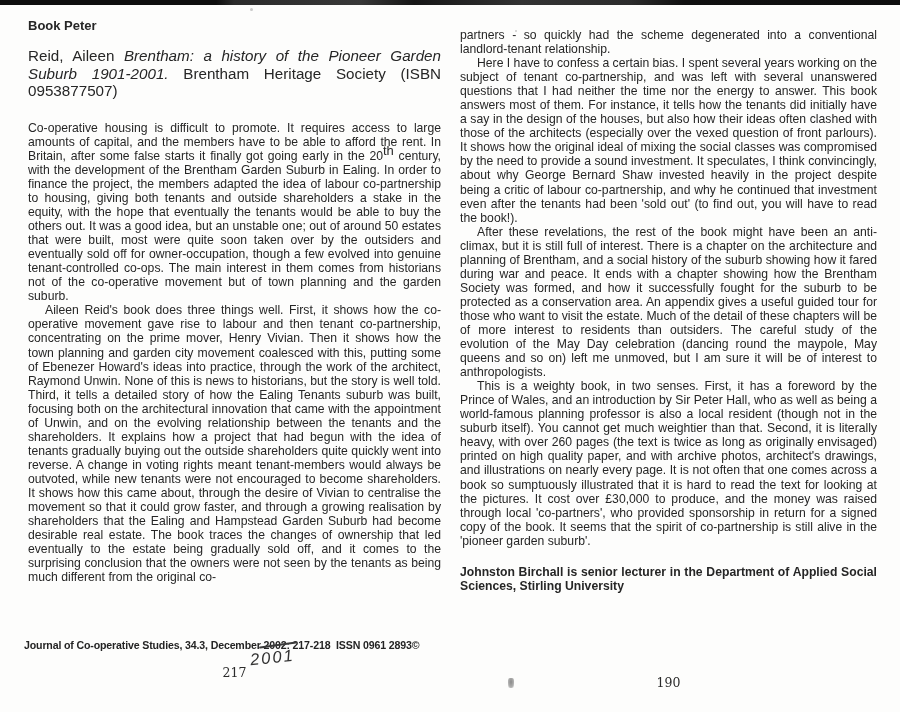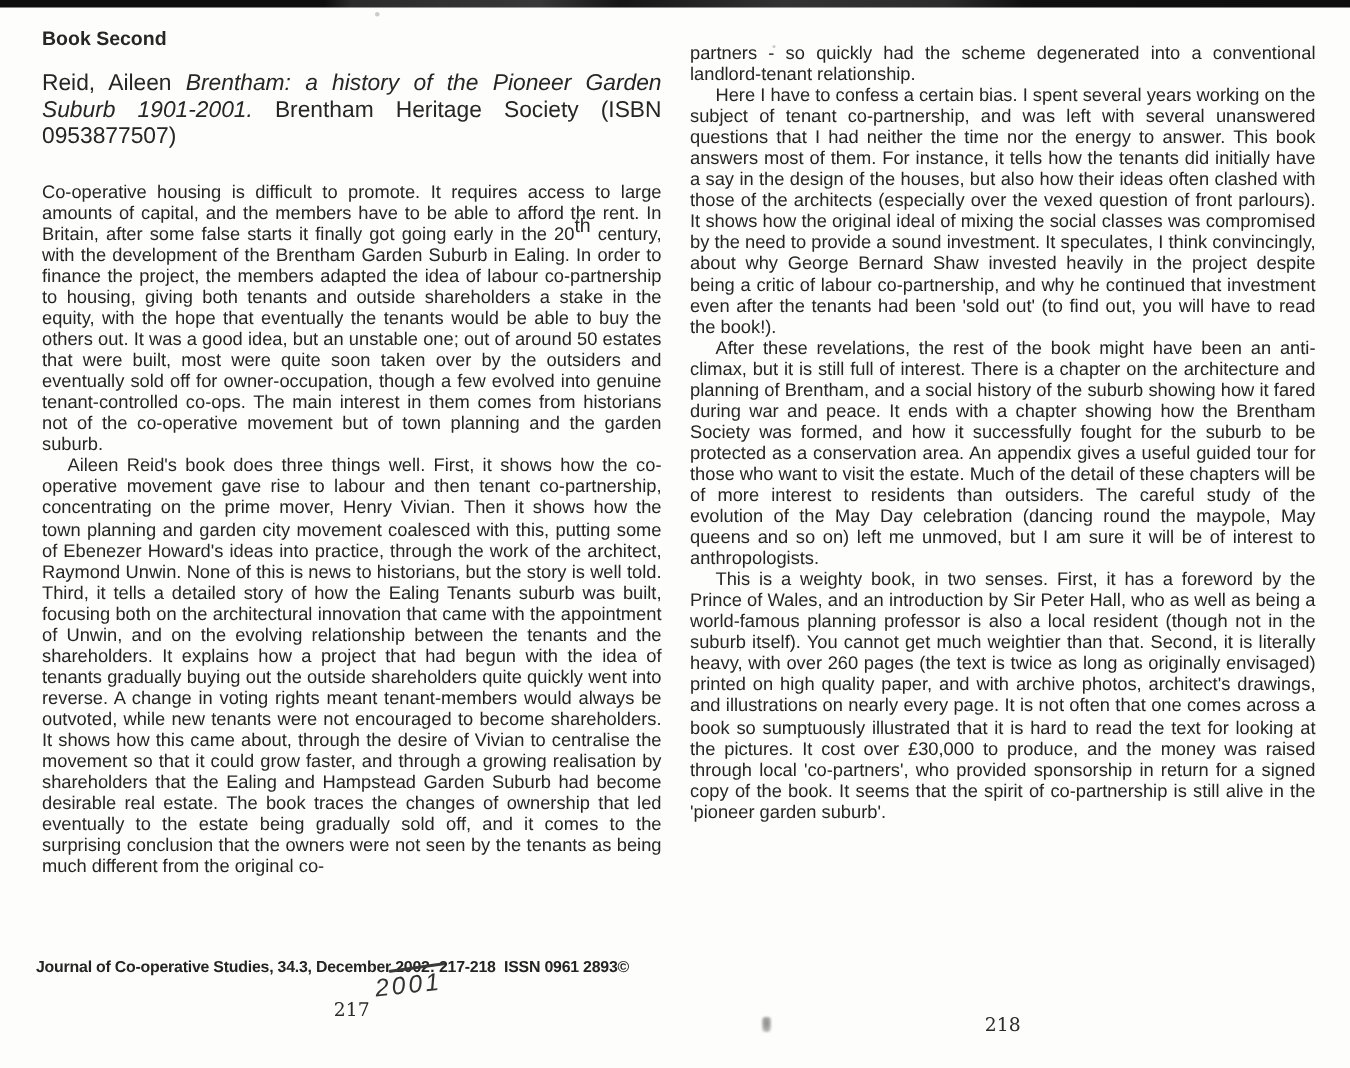--- a/index.html
+++ b/index.html
@@ -76,35 +76,36 @@
 </head>
 <body>
 
 <div>
 
   <div class="top-band"></div>
   <div class="speck speck1"></div>
   <div class="speck speck2"></div>
 
   <div class="col col-left">
-    <div class="kicker">Book Second</div>
+    <div class="kicker">Book Peter</div>
     <h1 class="citation"><span>Reid, Aileen </span><em>Brentham: a history of the Pioneer Garden Suburb 1901-2001.</em><span> Brentham Heritage Society (ISBN 0953877507)</span></h1>
     <p class="body-text"><span>Co-operative housing is difficult to promote. It requires access to large amounts of capital, and the members have to be able to afford the rent. In Britain, after some false starts it finally got going early in the 20</span><sup>th</sup><span> century, with the development of the Brentham Garden Suburb in Ealing. In order to finance the project, the members adapted the idea of labour co-partnership to housing, giving both tenants and outside shareholders a stake in the equity, with the hope that eventually the tenants would be able to buy the others out. It was a good idea, but an unstable one; out of around 50 estates that were built, most were quite soon taken over by the outsiders and eventually sold off for owner-occupation, though a few evolved into genuine tenant-controlled co-ops. The main interest in them comes from historians not of the co-operative movement but of town planning and the garden suburb.</span></p>
     <p class="body-text indent">Aileen Reid's book does three things well. First, it shows how the co-operative movement gave rise to labour and then tenant co-partnership, concentrating on the prime mover, Henry Vivian. Then it shows how the town planning and garden city movement coalesced with this, putting some of Ebenezer Howard's ideas into practice, through the work of the architect, Raymond Unwin. None of this is news to historians, but the story is well told. Third, it tells a detailed story of how the Ealing Tenants suburb was built, focusing both on the architectural innovation that came with the appointment of Unwin, and on the evolving relationship between the tenants and the shareholders. It explains how a project that had begun with the idea of tenants gradually buying out the outside shareholders quite quickly went into reverse. A change in voting rights meant tenant-members would always be outvoted, while new tenants were not encouraged to become shareholders. It shows how this came about, through the desire of Vivian to centralise the movement so that it could grow faster, and through a growing realisation by shareholders that the Ealing and Hampstead Garden Suburb had become desirable real estate. The book traces the changes of ownership that led eventually to the estate being gradually sold off, and it comes to the surprising conclusion that the owners were not seen by the tenants as being much different from the original co-</p>
   </div>
 
   <div class="col col-right">
     <p class="body-text">partners - so quickly had the scheme degenerated into a conventional landlord-tenant relationship.</p>
     <p class="body-text indent">Here I have to confess a certain bias. I spent several years working on the subject of tenant co-partnership, and was left with several unanswered questions that I had neither the time nor the energy to answer. This book answers most of them. For instance, it tells how the tenants did initially have a say in the design of the houses, but also how their ideas often clashed with those of the architects (especially over the vexed question of front parlours). It shows how the original ideal of mixing the social classes was compromised by the need to provide a sound investment. It speculates, I think convincingly, about why George Bernard Shaw invested heavily in the project despite being a critic of labour co-partnership, and why he continued that investment even after the tenants had been 'sold out' (to find out, you will have to read the book!).</p>
     <p class="body-text indent">After these revelations, the rest of the book might have been an anti-climax, but it is still full of interest. There is a chapter on the architecture and planning of Brentham, and a social history of the suburb showing how it fared during war and peace. It ends with a chapter showing how the Brentham Society was formed, and how it successfully fought for the suburb to be protected as a conservation area. An appendix gives a useful guided tour for those who want to visit the estate. Much of the detail of these chapters will be of more interest to residents than outsiders. The careful study of the evolution of the May Day celebration (dancing round the maypole, May queens and so on) left me unmoved, but I am sure it will be of interest to anthropologists.</p>
     <p class="body-text indent">This is a weighty book, in two senses. First, it has a foreword by the Prince of Wales, and an introduction by Sir Peter Hall, who as well as being a world-famous planning professor is also a local resident (though not in the suburb itself). You cannot get much weightier than that. Second, it is literally heavy, with over 260 pages (the text is twice as long as originally envisaged) printed on high quality paper, and with archive photos, architect's drawings, and illustrations on nearly every page. It is not often that one comes across a book so sumptuously illustrated that it is hard to read the text for looking at the pictures. It cost over £30,000 to produce, and the money was raised through local 'co-partners', who provided sponsorship in return for a signed copy of the book. It seems that the spirit of co-partnership is still alive in the 'pioneer garden suburb'.</p>
+    <p class="byline">Johnston Birchall is senior lecturer in the Department of Applied Social Sciences, Stirling University</p>
   </div>
 
   <div class="footer"><span>Journal of Co-operative Studies, 34.3, December </span><span class="struck-year"><span>2002</span><span class="strike-mark"></span></span><span>: 217-218  ISSN 0961 2893©</span></div>
 
   <div class="handwritten">2001</div>
 
   <div class="pagenum pagenum-left">217</div>
-  <div class="pagenum pagenum-right">218</div>
+  <div class="pagenum pagenum-right">190</div>
 
   <div class="smudge"></div>
 
 </div>
 
 </body></html>

